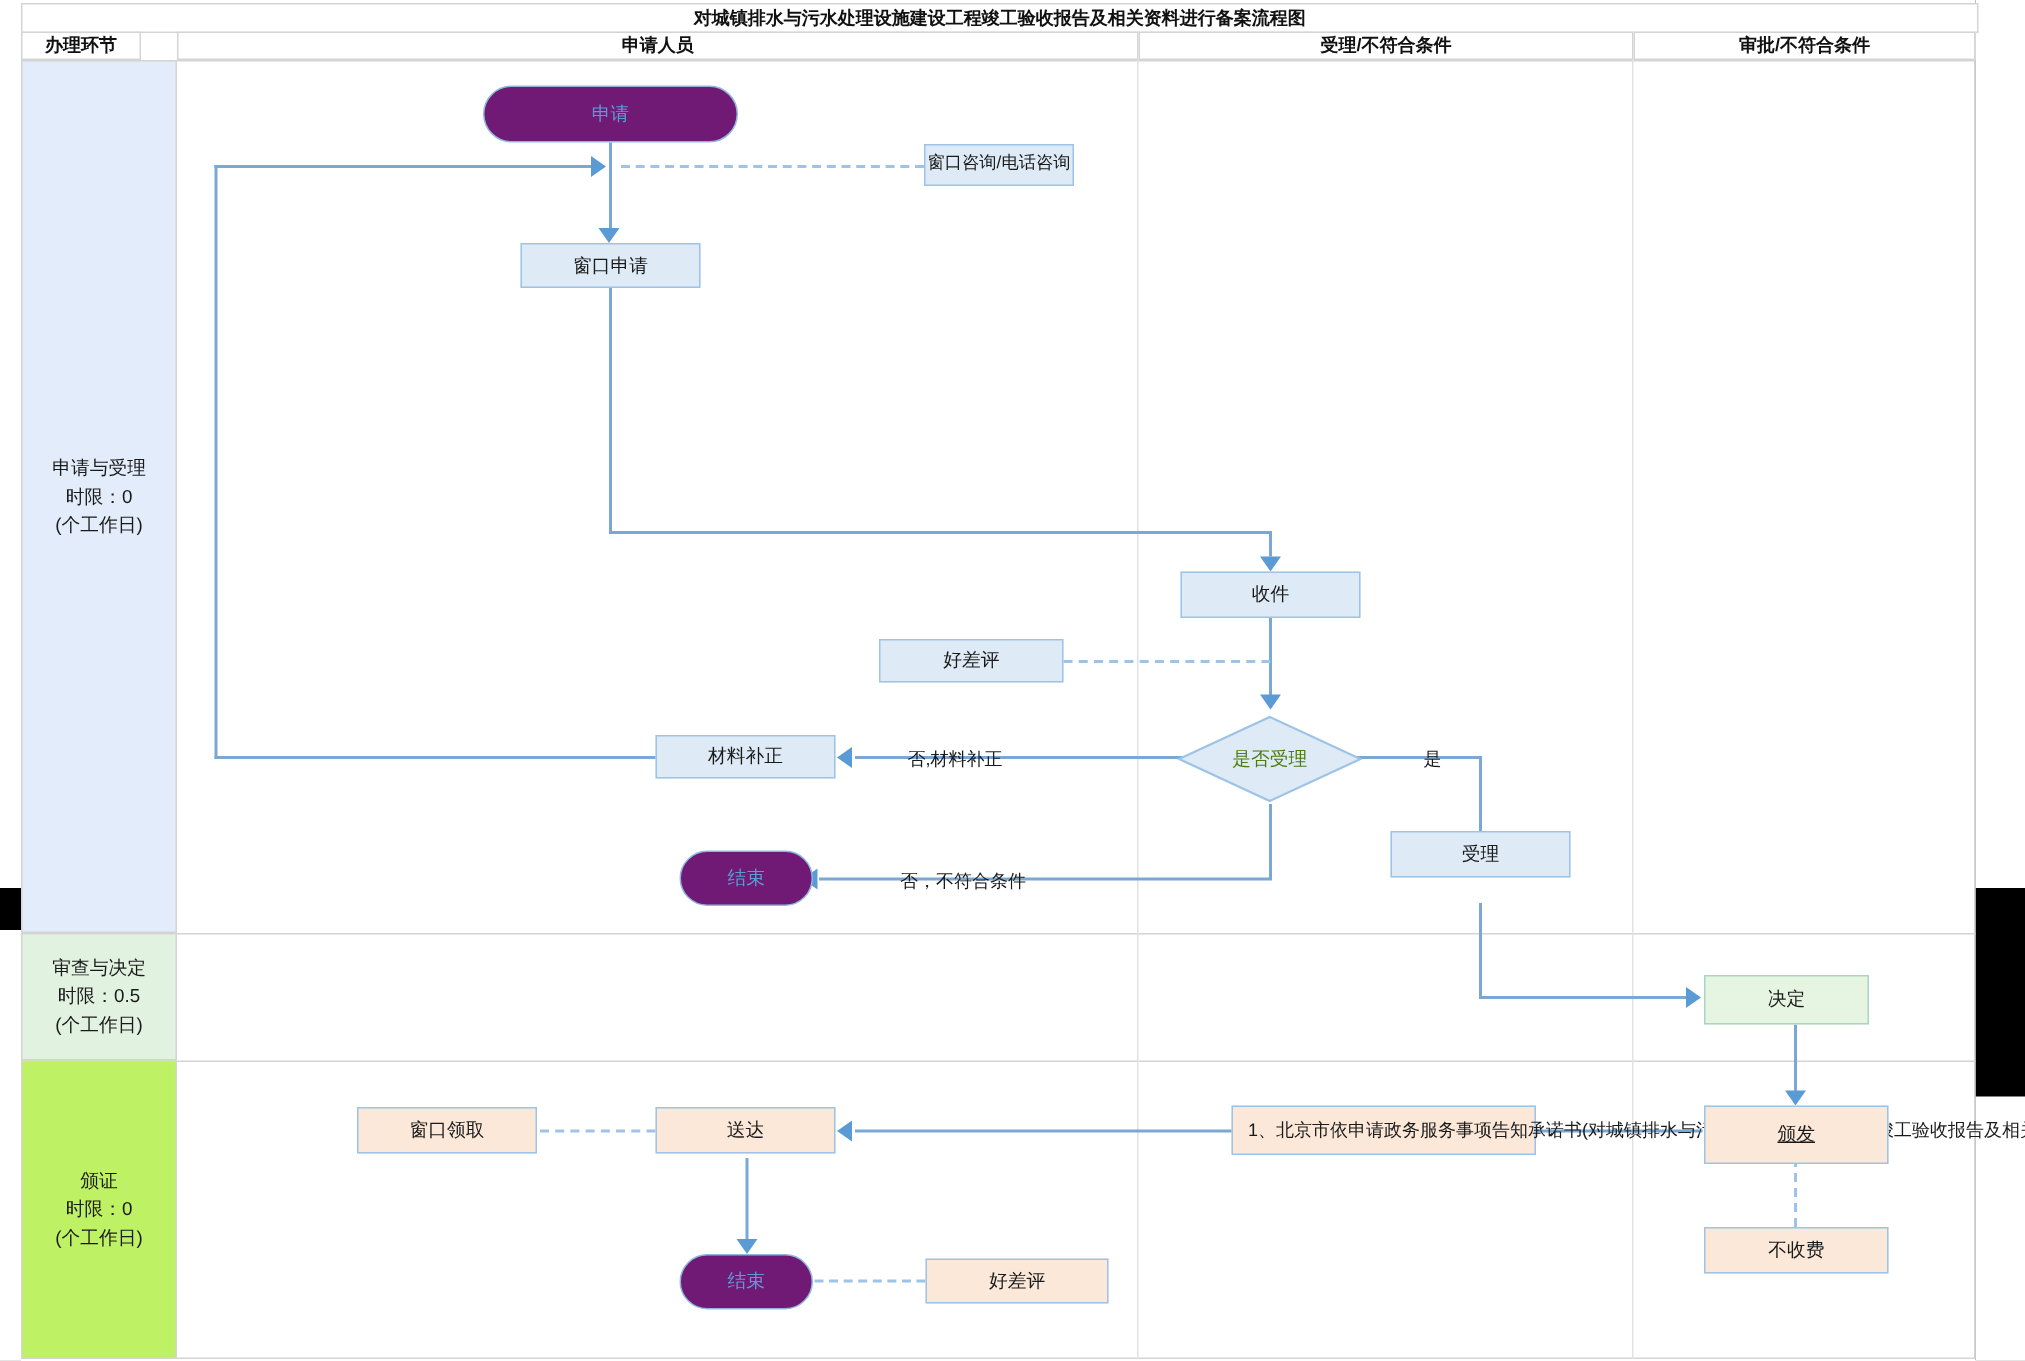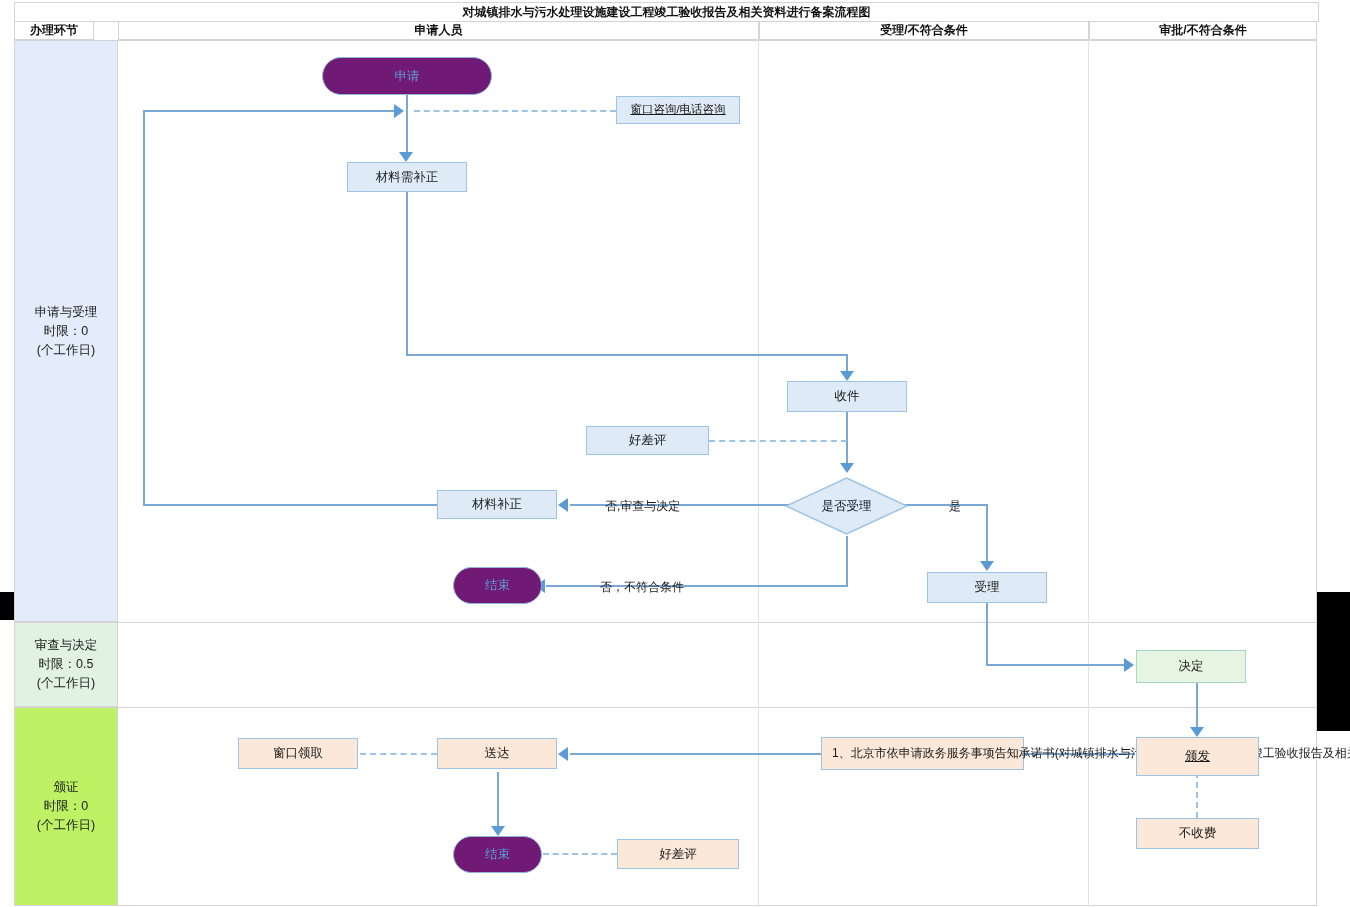--- a/index.html
+++ b/index.html
@@ -49,21 +49,21 @@
     white-space:nowrap;
   }
   .n-blue{background:#deeaf6;border:1px solid #9dc3e6;color:#1a1a1a;}
   .n-green{background:#e6f4e2;border:1px solid #a9d5c2;color:#1a1a1a;}
   .n-orange{background:#fbe8d9;border:1px solid #9dc3e6;color:#1a1a1a;}
   .n-term{
     background:#701a75;border:1.4px solid #8fb7dd;border-radius:22px;
     color:#5b9bd5;
   }
   .n-diamond{
-    background:transparent;border:none;color:#0f172a;
+    background:transparent;border:none;color:#4d7c0f;
   }
   .diamond-shape{position:absolute;inset:0;}
   .overflowtext{white-space:nowrap;overflow:visible;}
 
   
   .ln{position:absolute;background:#7ba7d4;}
   .lnh{height:2px;}
   .lnv{width:2px;}
   .dash-h{position:absolute;height:0;border-top:2px dashed #9dc3e6;}
   .dash-v{position:absolute;width:0;border-left:2px dashed #9dc3e6;}
@@ -158,56 +158,56 @@
 
   <div class="dash-h" style="left:360px;top:753px;width:77px;"></div>
 
   <div class="ln lnv" style="left:497px;top:772px;height:57px;"></div>
   <div class="arw arw-d" style="left:491px;top:826px;"></div>
 
   <div class="dash-h" style="left:543px;top:853px;width:74px;"></div>
 
   <div class="node n-term" style="left:322px;top:57px;width:170px;height:38px;">申请</div>
 
-  <div class="node n-blue" style="left:616px;top:96px;width:124px;height:28px;font-size:11.5px;text-decoration:underline;">窗口咨询/电话咨询</div>
-
-  <div class="node n-blue" style="left:347px;top:162px;width:120px;height:30px;">材料需补正</div>
+  <div class="node n-blue" style="left:616px;top:96px;width:100px;height:28px;font-size:11.5px;">窗口咨询/电话咨询</div>
+
+  <div class="node n-blue" style="left:347px;top:162px;width:120px;height:30px;">窗口申请</div>
 
   <div class="node n-blue" style="left:787px;top:381px;width:120px;height:31px;">收件</div>
 
   <div class="node n-blue" style="left:586px;top:426px;width:123px;height:29px;">好差评</div>
 
   <div class="node n-diamond" style="left:785px;top:477px;width:123px;height:58px;">
     <svg class="diamond-shape" viewBox="0 0 123 58" preserveAspectRatio="none">
       <polygon points="61.5,1 122,29 61.5,57 1,29" fill="#deeaf6" stroke="#9dc3e6" stroke-width="1.5"></polygon>
     </svg>
     <span style="position:relative;z-index:2;">是否受理</span>
   </div>
 
   <div class="node n-blue" style="left:437px;top:490px;width:120px;height:29px;">材料补正</div>
 
   <div class="node n-term" style="left:453px;top:567px;width:89px;height:37px;">结束</div>
 
-  <div class="node n-blue" style="left:927px;top:572px;width:120px;height:31px;">受理</div>
+  <div class="node n-blue" style="left:927px;top:554px;width:120px;height:31px;">受理</div>
 
   <div class="node n-green" style="left:1136px;top:650px;width:110px;height:33px;">决定</div>
 
   <div class="node n-orange overflowtext" style="left:821px;top:737px;width:203px;height:33px;justify-content:flex-start;padding-left:10px;overflow:visible;">
     <span style="font-size:12px;white-space:nowrap;">1、北京市依申请政务服务事项告知承诺书(对城镇排水与污水处理设施建设工程竣工验收报告及相关资料进行备案)</span>
   </div>
 
   <div class="node n-orange" style="left:1136px;top:737px;width:123px;height:39px;text-decoration:underline;">颁发</div>
 
   <div class="node n-orange" style="left:1136px;top:818px;width:123px;height:31px;">不收费</div>
 
   <div class="node n-orange" style="left:437px;top:738px;width:120px;height:31px;">送达</div>
 
   <div class="node n-orange" style="left:238px;top:738px;width:120px;height:31px;">窗口领取</div>
 
   <div class="node n-term" style="left:453px;top:836px;width:89px;height:37px;">结束</div>
 
   <div class="node n-orange" style="left:617px;top:839px;width:122px;height:30px;">好差评</div>
 
   <div class="edge-label" style="left:949px;top:498px;">是</div>
-  <div class="edge-label" style="left:605px;top:498px;">否,审查与决定</div>
+  <div class="edge-label" style="left:605px;top:498px;">否,材料补正</div>
   <div class="edge-label" style="left:600px;top:579px;">否，不符合条件</div>
 
 </div>
 
 </body></html>

